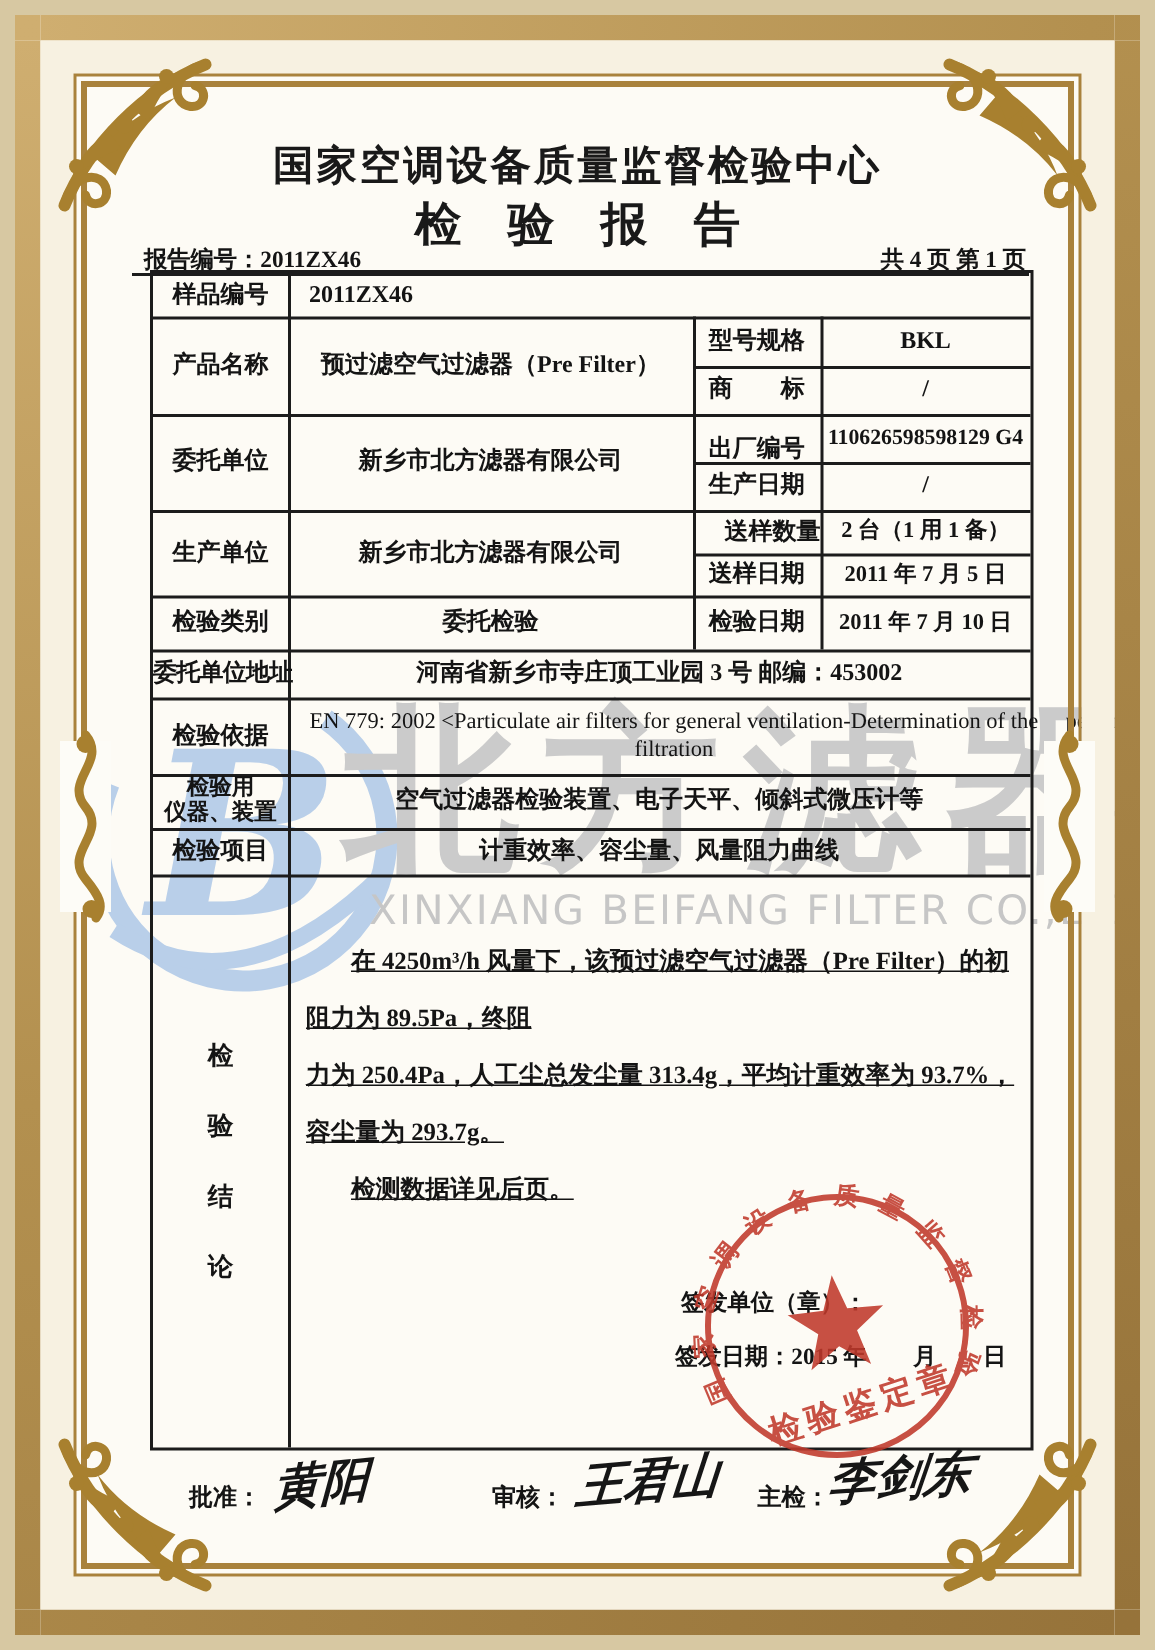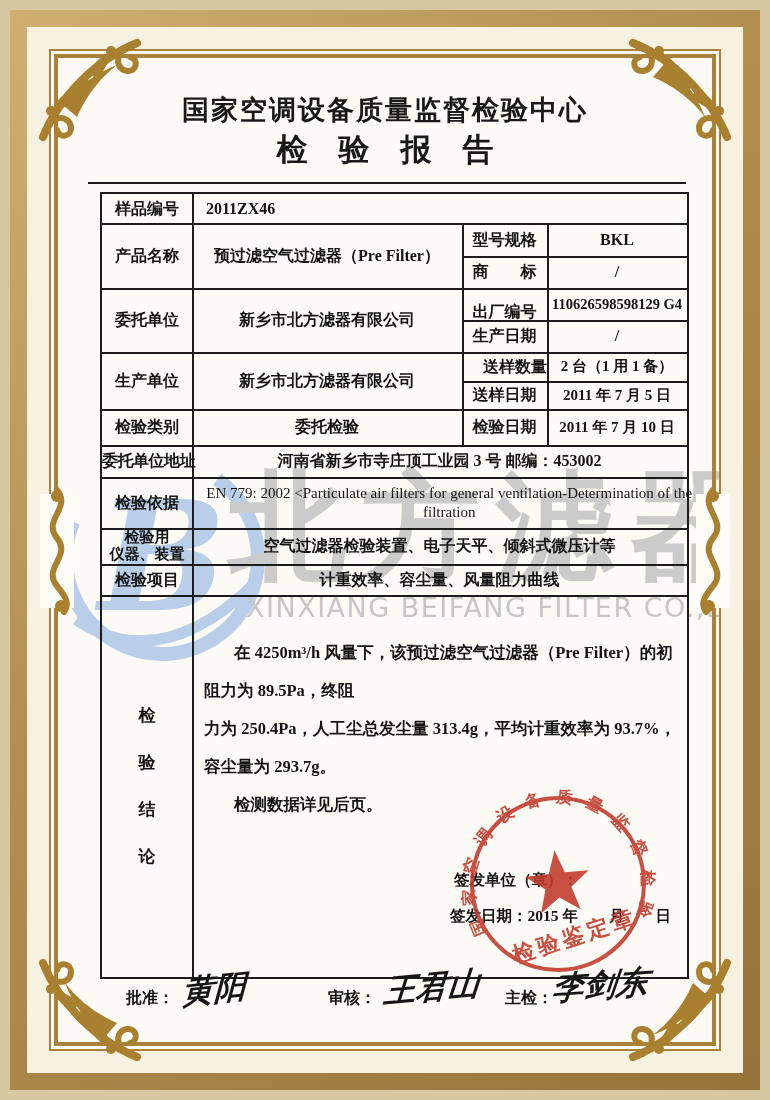--- a/index.html
+++ b/index.html
@@ -31,31 +31,31 @@
   .report-underline{top:182px;left:88px;width:598px;height:2px;background:#1c1c1c;z-index:2;}
 
   
   .wm{z-index:1;pointer-events:none;}
   .wm-cn{left:228px;top:462px;font-family:"DejaVu Sans",sans-serif;font-weight:bold;font-size:118px;
     letter-spacing:16px;color:#cbcbcb;white-space:nowrap;line-height:1.1;}
   .wm-en{left:246px;top:592px;font-family:"DejaVu Sans",sans-serif;font-size:27px;letter-spacing:1.5px;
     color:#c6c6c6;white-space:nowrap;font-weight:500;}
 
   
-  .tbl{left:100px;top:192px;width:585px;height:783px;border:2px solid #1c1c1c;z-index:2;}
+  .tbl{left:100px;top:180px;width:585px;height:783px;border:2px solid #1c1c1c;z-index:2;}
   .hline,.vline{position:absolute;background:#1c1c1c;}
   .hline{height:1.6px;left:0;width:100%;}
   .hline.part{left:360px;width:225px;}
   .vline{width:1.6px;}
   .cell{position:absolute;display:flex;align-items:center;justify-content:center;text-align:center;
     font-size:16px;font-weight:600;color:#141414;line-height:1.25;}
   .cell.left{justify-content:flex-start;padding-left:14px;}
   .concl-label{display:flex;flex-direction:column;align-items:center;justify-content:center;gap:26px;
     font-size:17px;font-weight:600;}
-  .concl-text{left:102px;top:440px;width:478px;font-size:16.5px;font-weight:600;color:#141414;line-height:38px;}
+  .concl-text{left:102px;top:440px;width:478px;font-size:16.5px;font-weight:600;color:#141414;line-height:38px;text-decoration:underline;}
   .concl-text .indent{text-indent:30px;}
   .issue-unit{left:352px;top:676px;font-size:15.5px;font-weight:600;color:#141414;}
   .issue-date{left:348px;top:712px;font-size:15.5px;font-weight:600;color:#141414;}
 
   
   .stamp{left:452px;top:778px;width:212px;height:212px;z-index:3;opacity:.88;transform:rotate(-6deg);}
 
   
   .sig-label{font-size:16px;font-weight:700;color:#141414;z-index:3;}
   .sig-name{font-size:32px;font-weight:700;font-style:italic;color:#161616;z-index:3;
@@ -71,20 +71,24 @@
       <circle cx="120" cy="118" r="96" stroke-width="14" stroke-dasharray="430 180" transform="rotate(-55 120 118)"></circle>
       <path d="M 34 180 Q 120 236 214 142" stroke-width="11"></path>
     </g>
     <text x="56" y="170" font-size="152" font-weight="bold" font-style="italic" fill="#b9cfe9" font-family="'DejaVu Serif',serif">B</text>
   </svg>
   <div class="abs wm wm-cn">北方滤器</div>
   <div class="abs wm wm-en">XINXIANG BEIFANG FILTER CO.,LTD.</div>
 
   <div class="abs org-name">国家空调设备质量监督检验中心</div>
   <div class="abs doc-title">检　验　报　告</div>
+  <div class="abs report-line">
+    <span>报告编号：2011ZX46</span>
+    <span>共 4 页 第 1 页</span>
+  </div>
   <div class="abs report-underline"></div>
 
   <div class="abs tbl">
 
     <div class="hline" style="top:29px"></div>
     <div class="hline" style="top:94px"></div>
     <div class="hline" style="top:158px"></div>
     <div class="hline" style="top:215px"></div>
     <div class="hline" style="top:251px"></div>
     <div class="hline" style="top:283px"></div>

